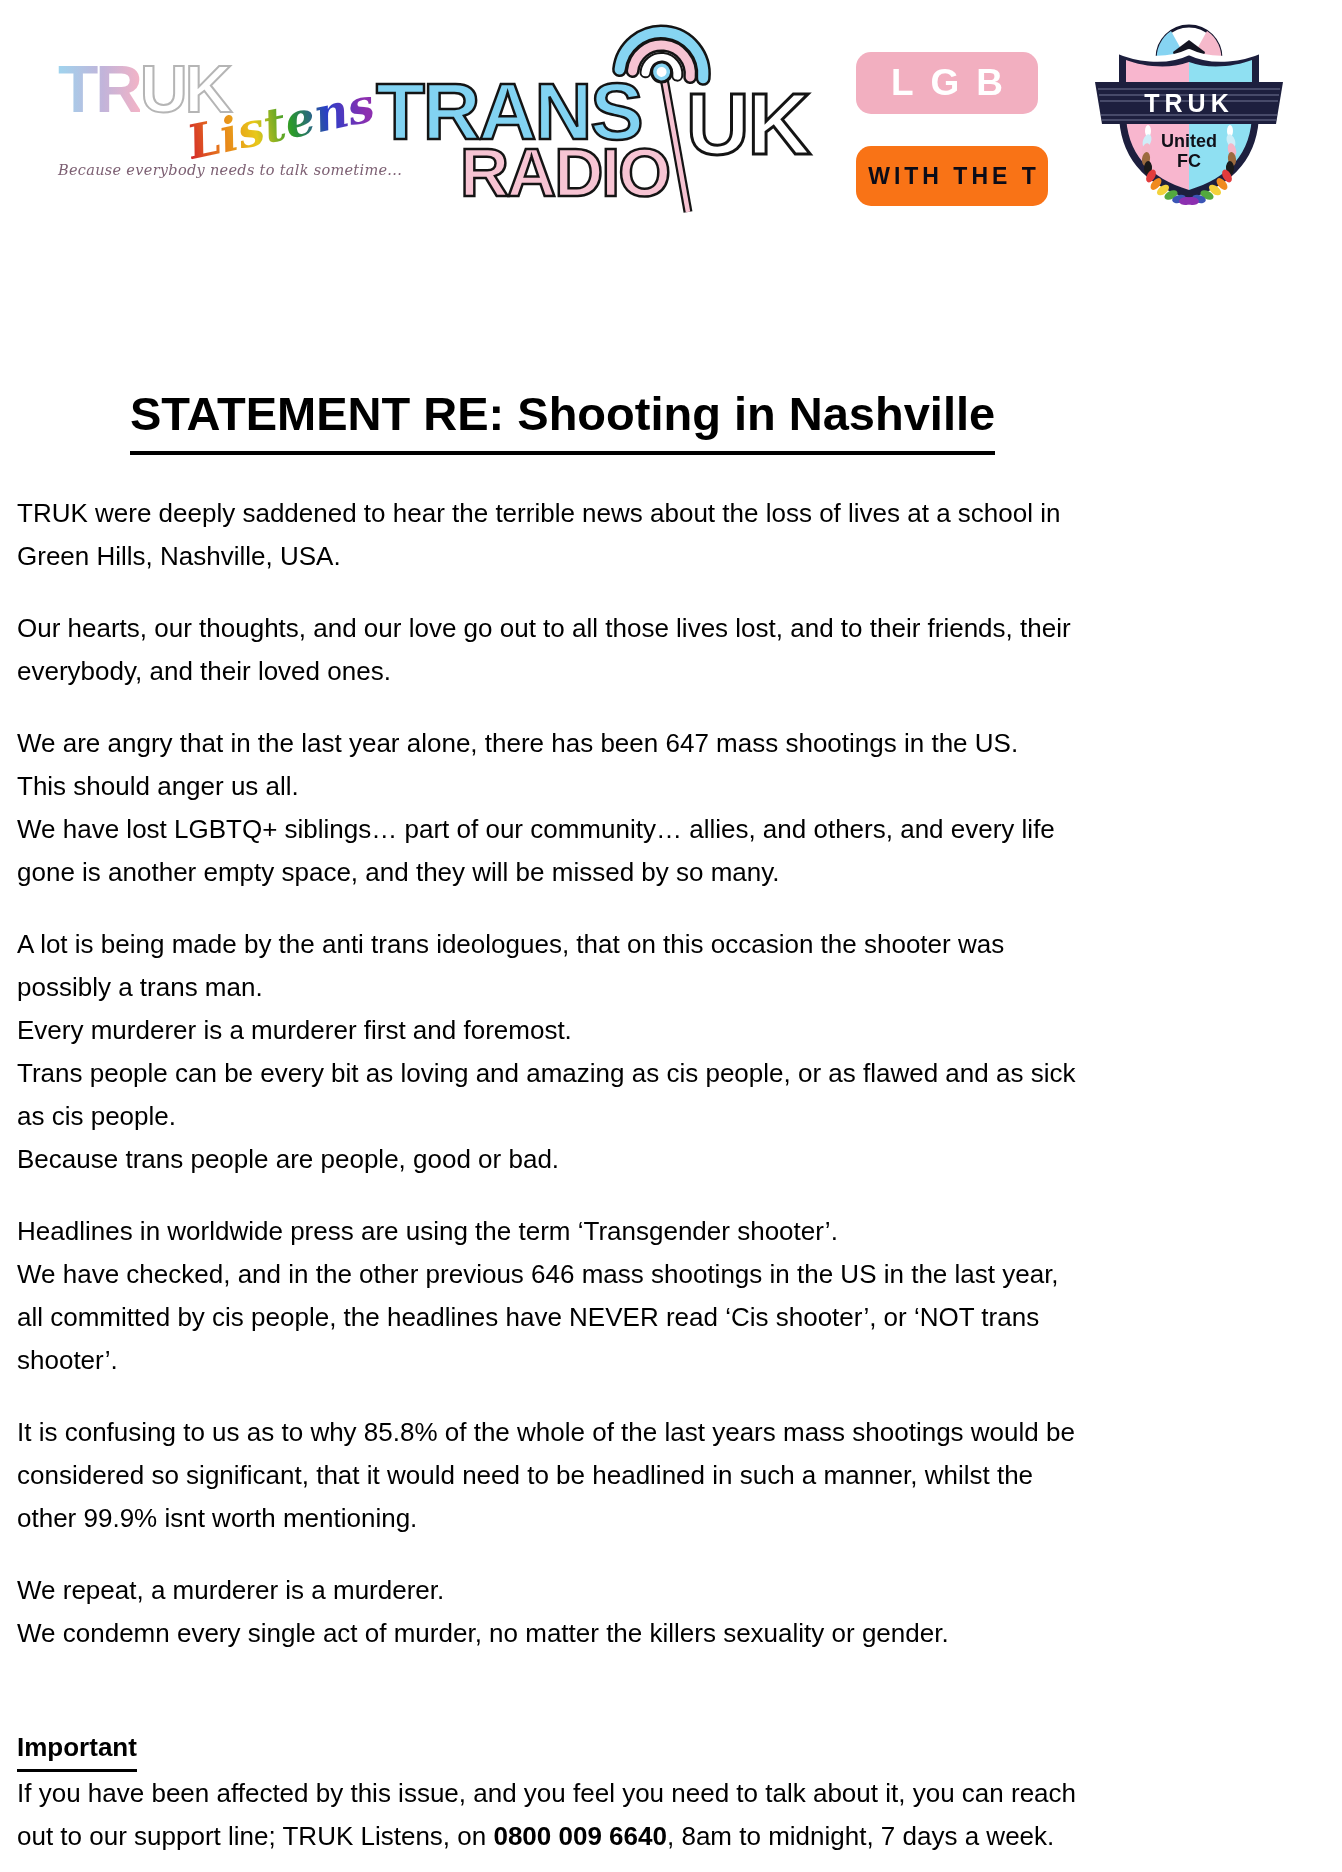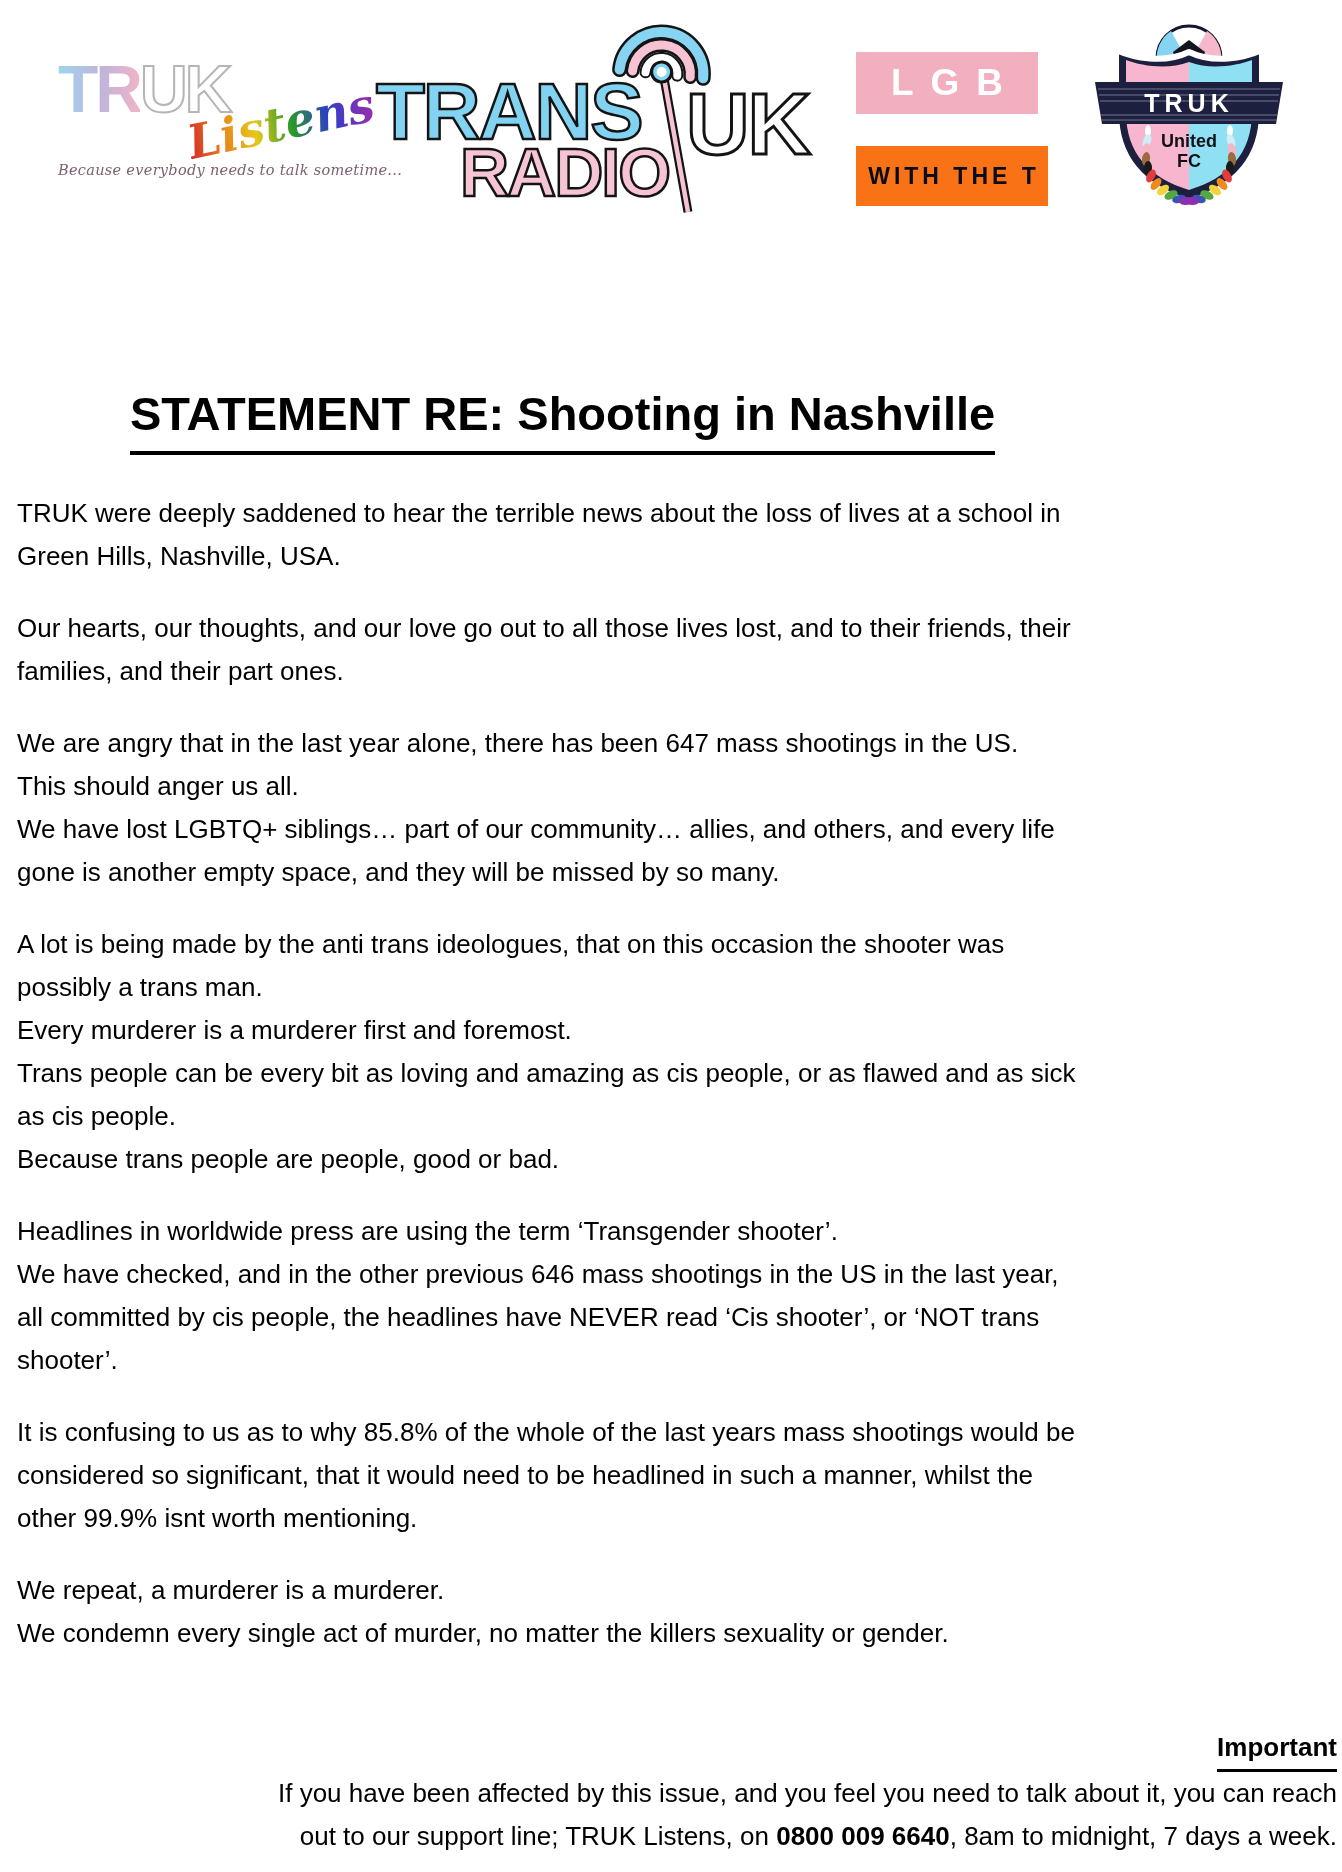--- a/index.html
+++ b/index.html
@@ -32,39 +32,39 @@
 
   
   .logo-tr { position:absolute; left:368px; top:10px; width:470px; height:220px; }
   .tr-word { position:absolute; font-weight:bold; line-height:1; letter-spacing:-2px; white-space:nowrap; }
   .tr-trans { left:8px;   top:62px;  font-size:80px; color:#82d3f2; -webkit-text-stroke:2.5px #141414; }
   .tr-radio { left:92px; top:128px; font-size:68px; color:#f7c4d3; -webkit-text-stroke:2.5px #141414; }
   .tr-uk    { left:318px; top:70px; font-size:88px; color:#ffffff; -webkit-text-stroke:3px #141414; }
   .tr-antenna { position:absolute; left:232px; top:-6px; }
 
   
-  .lgb-box { position:absolute; display:flex; align-items:center; justify-content:center; font-weight:bold; }
+  .lgb-box { position:absolute; display:flex; align-items:center; justify-content:center; font-weight:bold;border-radius:15px; }
   .lgb-top { left:856px; top:52px; width:182px; height:62px; background:#f2afc0; color:#ffffff;
              font-size:37px; letter-spacing:17px; padding-left:17px; box-sizing:border-box; }
   .lgb-bottom { left:856px; top:146px; width:192px; height:60px; background:#f97316; color:#0c0c18;
              font-size:23px; letter-spacing:4px; padding-left:4px; box-sizing:border-box; }
 
   
   .logo-badge { position:absolute; left:1086px; top:18px; }
   .badge-text { font-family:"Liberation Sans", sans-serif; }
 
   
   .doc-title {
     position:absolute; left:130px; top:386px; font-size:47px; font-weight:bold;
     border-bottom:4px solid #000; padding-bottom:10px; white-space:nowrap;
   }
   .doc-body { position:absolute; left:17px; top:492px; width:1320px; font-size:26px; line-height:43px; }
   .para { margin:0 0 29px 0; }
   .line { white-space:nowrap; }
-  .important { margin-top:71px;text-align:right; }
+  .important { margin-top:71px; }
   .important-heading {
     display:inline-block; font-weight:bold; font-size:26px; line-height:43px;
     border-bottom:3px solid #000;
   }
   .phone { font-weight:bold; }
 </style>
 </head>
 <body>
 
 <div class="header">
@@ -169,21 +169,21 @@
 <div class="doc-title">STATEMENT RE: Shooting in Nashville</div>
 
 <div class="doc-body">
   <div id="paragraphs">
       <div class="para">
         <div class="line">TRUK were deeply saddened to hear the terrible news about the loss of lives at a school in</div>
         <div class="line">Green Hills, Nashville, USA.</div>
       </div>
       <div class="para">
         <div class="line">Our hearts, our thoughts, and our love go out to all those lives lost, and to their friends, their</div>
-        <div class="line">families, and their part ones.</div>
+        <div class="line">everybody, and their loved ones.</div>
       </div>
       <div class="para">
         <div class="line">We are angry that in the last year alone, there has been 647 mass shootings in the US.</div>
         <div class="line">This should anger us all.</div>
         <div class="line">We have lost LGBTQ+ siblings… part of our community… allies, and others, and every life</div>
         <div class="line">gone is another empty space, and they will be missed by so many.</div>
       </div>
       <div class="para">
         <div class="line">A lot is being made by the anti trans ideologues, that on this occasion the shooter was</div>
         <div class="line">possibly a trans man.</div>

